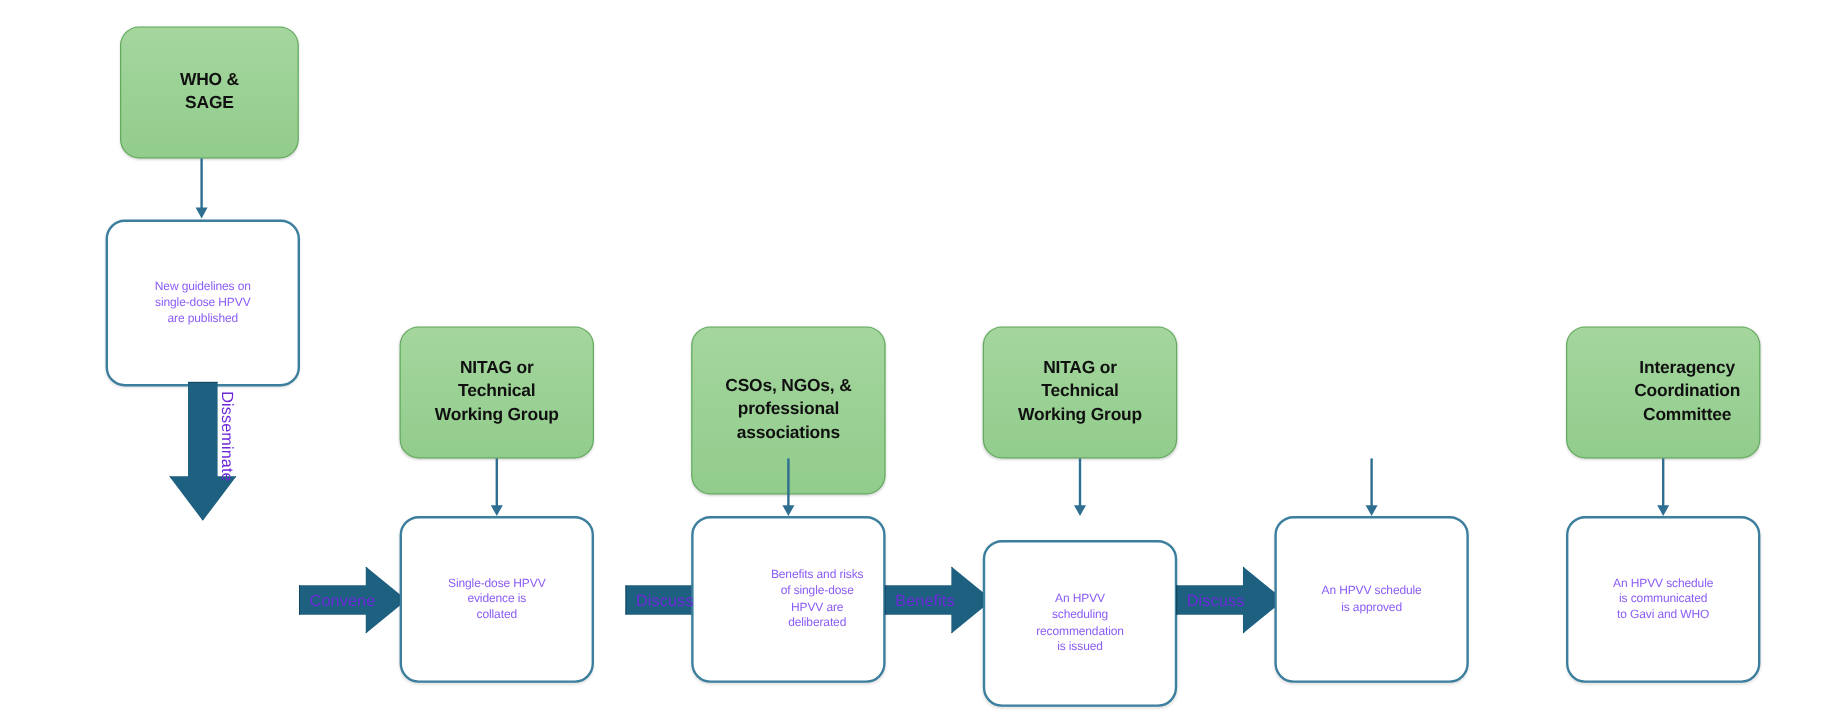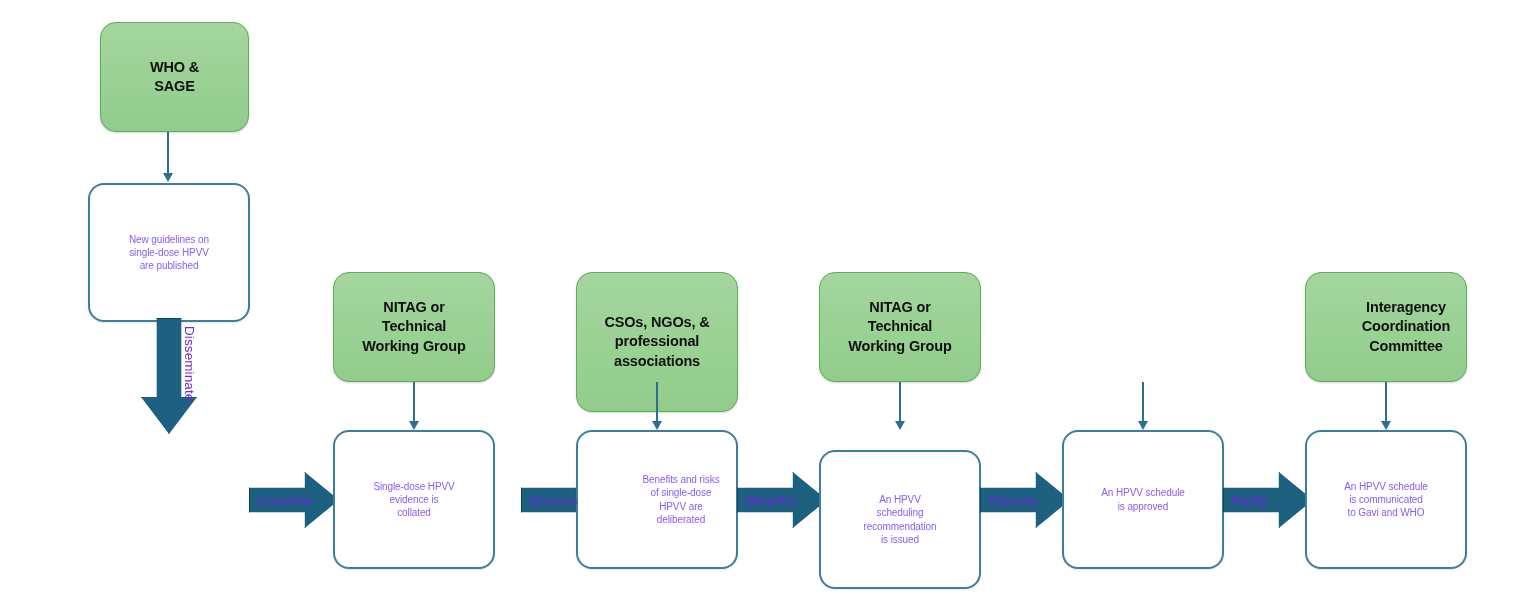--- a/index.html
+++ b/index.html
@@ -204,24 +204,20 @@
   </div>
 
 
   <div class="connector" style="left:1142px; top:382px; height:40px;"></div>
 
   <div class="node step" style="left:1062px; top:430px; width:162px; height:139px;">
     <span class="txt" style="white-space:pre-line;">An HPVV schedule
 is approved</span>
   </div>
 
-  <div class="block-arrow right" style="left:1223px; top:472px; width:90px; height:56px;">
-    <span class="shape"></span>
-    <span class="alabel">Ratify</span>
-  </div>
 
   <div class="node actor" style="left:1305px; top:272px; width:162px; height:110px;">
     <span class="txt" style="white-space:pre-line;margin-left:40px;">Interagency
 Coordination
 Committee</span>
   </div>
 
   <div class="connector" style="left:1385px; top:382px; height:40px;"></div>
 
   <div class="node step" style="left:1305px; top:430px; width:162px; height:139px;">

